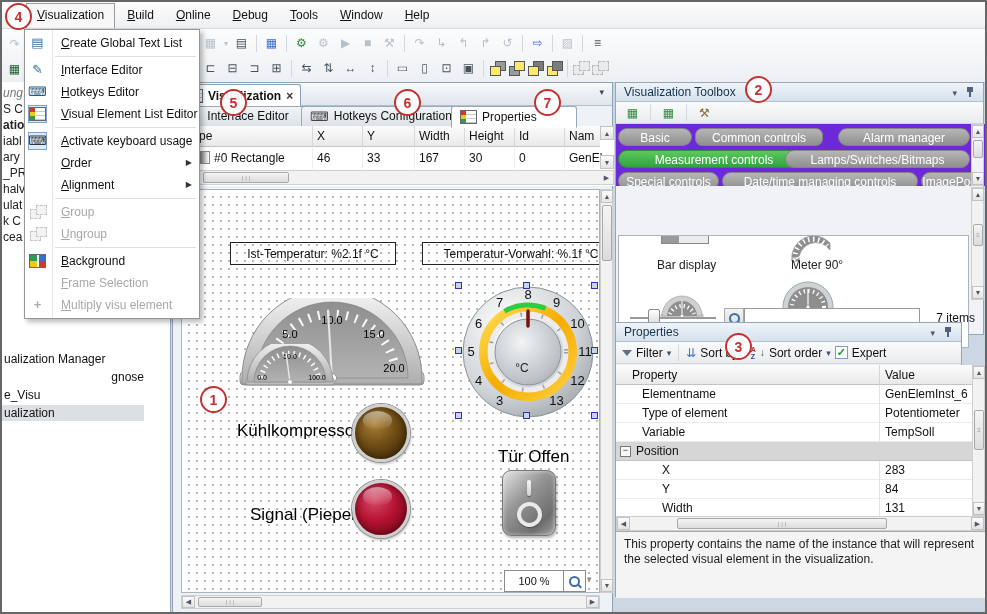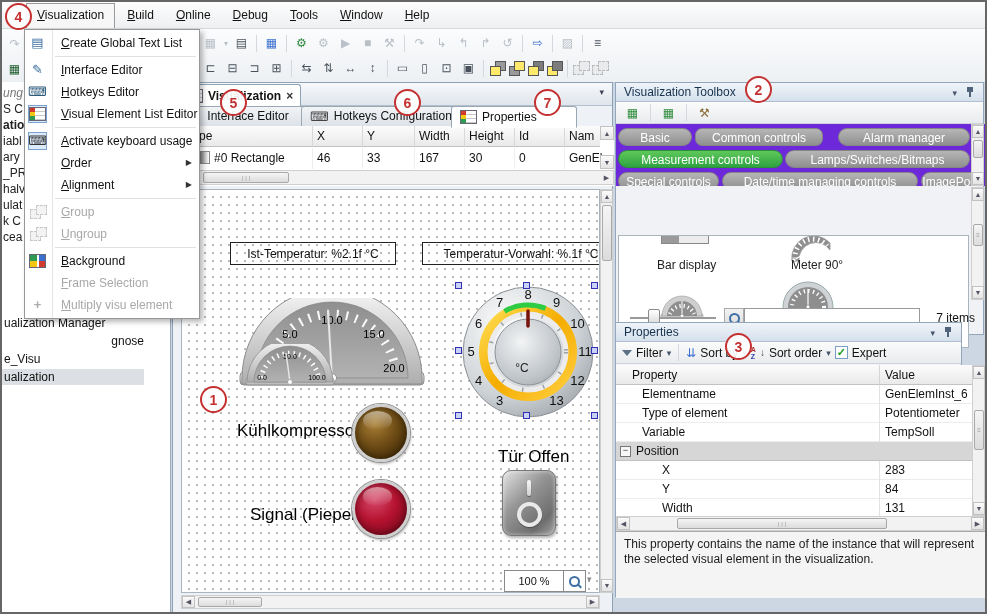--- a/index.html
+++ b/index.html
@@ -36,21 +36,21 @@
   .vmi-sep{height:1px;background:#e0e0e0;margin:2px 3px 2px 30px;}
   .ic-el{width:15px;height:12px;border:1px solid #667;background:
      linear-gradient(to bottom,#d03a2c 0 33%,#f4c812 33% 66%,#2e9a52 66%) left/5px 100% no-repeat,
      repeating-linear-gradient(to bottom,#fff 0 3px,#c9c9c9 3px 4px);}
   .ic-bgd{width:15px;height:12px;border:1px solid #667;background:
      linear-gradient(to bottom,#2e9a52 0 50%,#f4c812 50%) left/7px 100% no-repeat,
      linear-gradient(to bottom,#3a6fd0 0 50%,#d03a2c 50%) right/6px 100% no-repeat,#fff;}
   
   .tree{position:absolute;left:0;top:80px;width:169px;height:532px;background:#fff;border-right:1px solid #9aaabb;box-sizing:border-box;}
   .tfrag{position:absolute;left:1px;font-size:12px;color:#222;white-space:nowrap;}
-  .titem{position:absolute;left:0;width:140px;height:16px;line-height:16px;padding-left:2px;white-space:nowrap;}
+  .titem{position:absolute;left:0;width:140px;height:16px;line-height:16px;padding-left:2px;white-space:nowrap;margin-top:36px;}
   .titem.sel{background:#dcdfe3;}
   
   .editor{position:absolute;left:170px;top:80px;width:441px;height:532px;background:#eef1f5;border:1px solid #8ea2b6;box-sizing:border-box;}
   .docbar{position:absolute;left:0;top:0;width:100%;height:22px;background:linear-gradient(#f7f9fb,#dfe5ec);border-bottom:1px solid #b4c0cd;}
   .doctab{position:absolute;left:5px;top:1px;height:21px;background:#fff;border:1px solid #8ea2b6;border-bottom:none;
           border-radius:3px 3px 0 0;display:flex;align-items:center;gap:5px;padding:0 7px;font-weight:bold;}
   .tabdrop{position:absolute;right:8px;top:4px;font-size:9px;color:#445;}
   .subtabs{position:absolute;left:0;top:22px;width:100%;height:21px;}
   .stab{position:absolute;top:1px;height:19px;line-height:19px;background:linear-gradient(#f2f4f6,#dde2e8);
         border:1px solid #9aa7b5;border-radius:3px 3px 0 0;padding:0 8px;display:flex;align-items:center;gap:5px;}
@@ -409,21 +409,21 @@
       <div class="tbsep"></div>
       <span class="tbi" style="color:#2e8b3a;">▦</span>
       <div class="tbsep"></div>
       <span class="tbi" style="color:#8a6d3b;">⚒</span>
     </div>
 
     <div class="abs" style="left:0;top:41px;width:355px;height:62px;overflow:hidden;background:#6d28d9;padding-left:28px;">
       <div class="pill" style="left:2px;top:4px;width:74px;">Basic</div>
       <div class="pill" style="left:79px;top:4px;width:128px;border-radius:7px;">Common controls</div>
       <div class="pill" style="left:222px;top:4px;width:132px;">Alarm manager</div>
-      <div class="pill active" style="left:2px;top:26px;width:165px;">Measurement controls</div>
+      <div class="pill active" style="left:2px;top:26px;width:192px;">Measurement controls</div>
       <div class="pill" style="left:169px;top:26px;width:185px;">Lamps/Switches/Bitmaps</div>
       <div class="pill" style="left:2px;top:48px;width:101px;">Special controls</div>
       <div class="pill" style="left:106px;top:48px;width:196px;">Date/time managing controls</div>
       <div class="pill" style="left:305px;top:48px;width:60px;">ImagePool</div>
     </div>
     <div class="sb" style="left:355px;top:41px;width:13px;height:62px;">
       <div class="sbbtn" style="left:0;top:0;width:12px;height:13px;">▲</div>
       <div class="sbthumb" style="left:1px;top:15px;width:10px;height:18px;"></div>
       <div class="sbbtn" style="left:0;bottom:0;width:12px;height:13px;">▼</div>
     </div>

